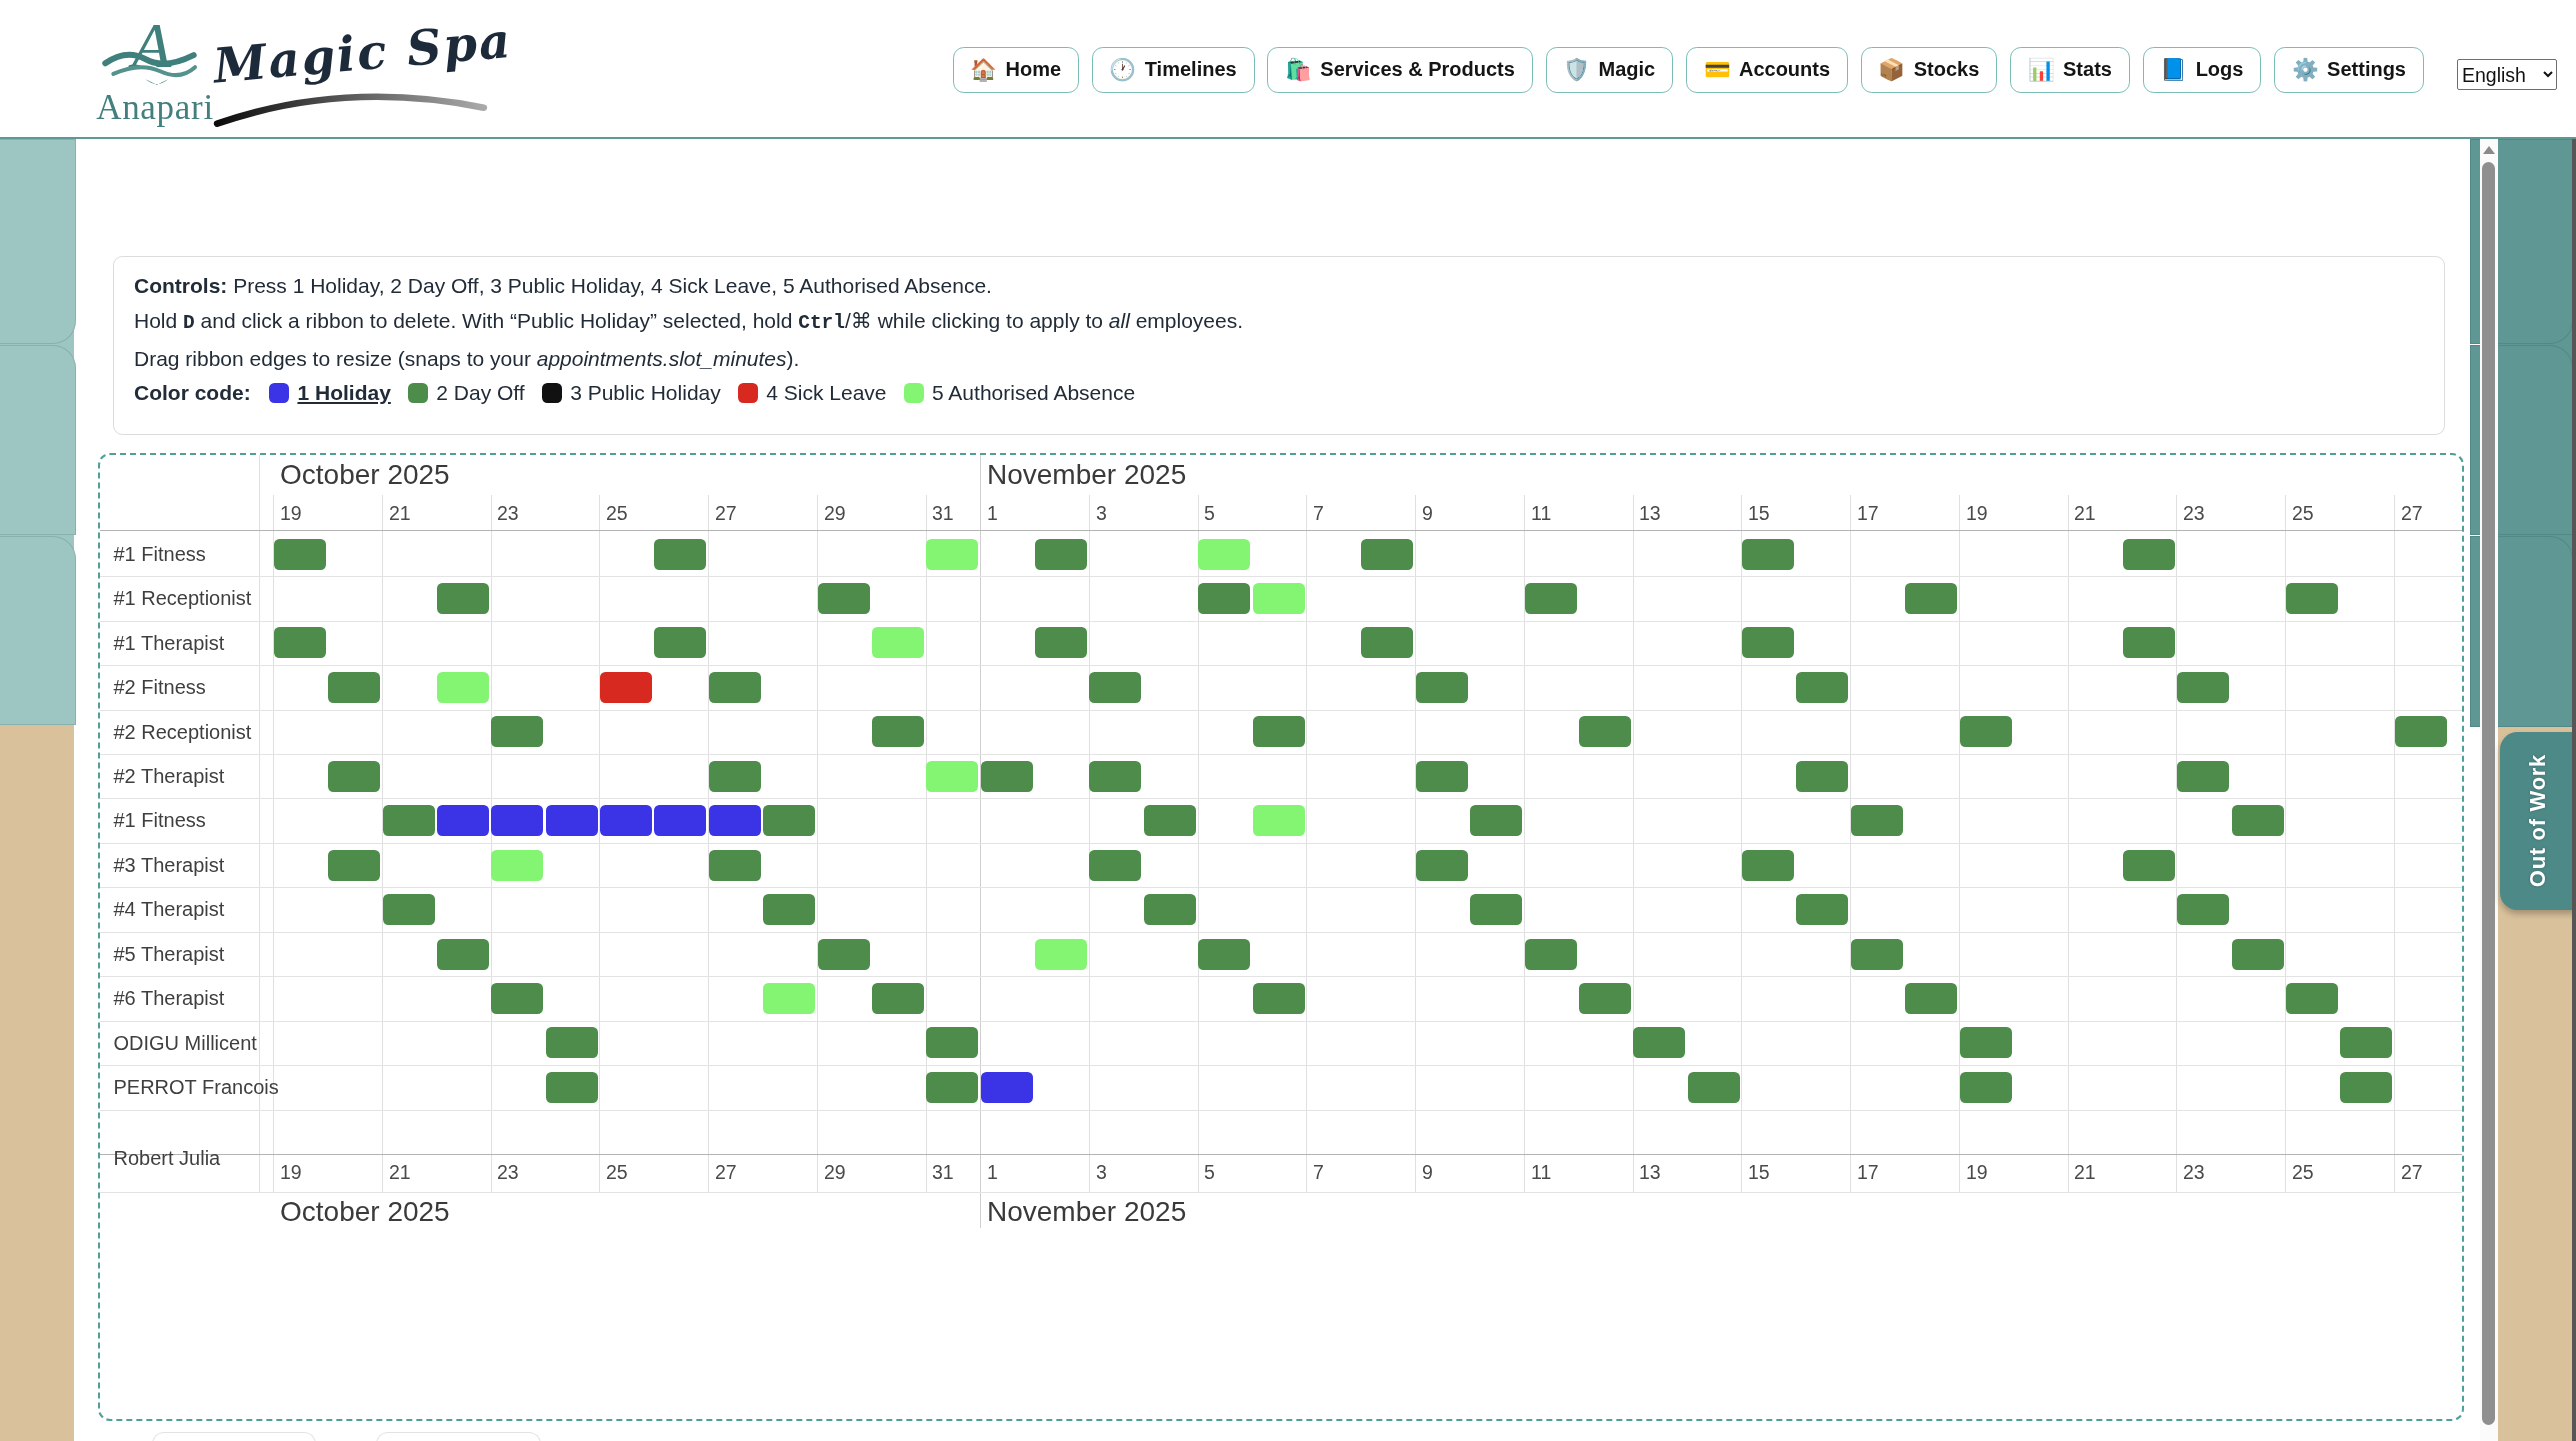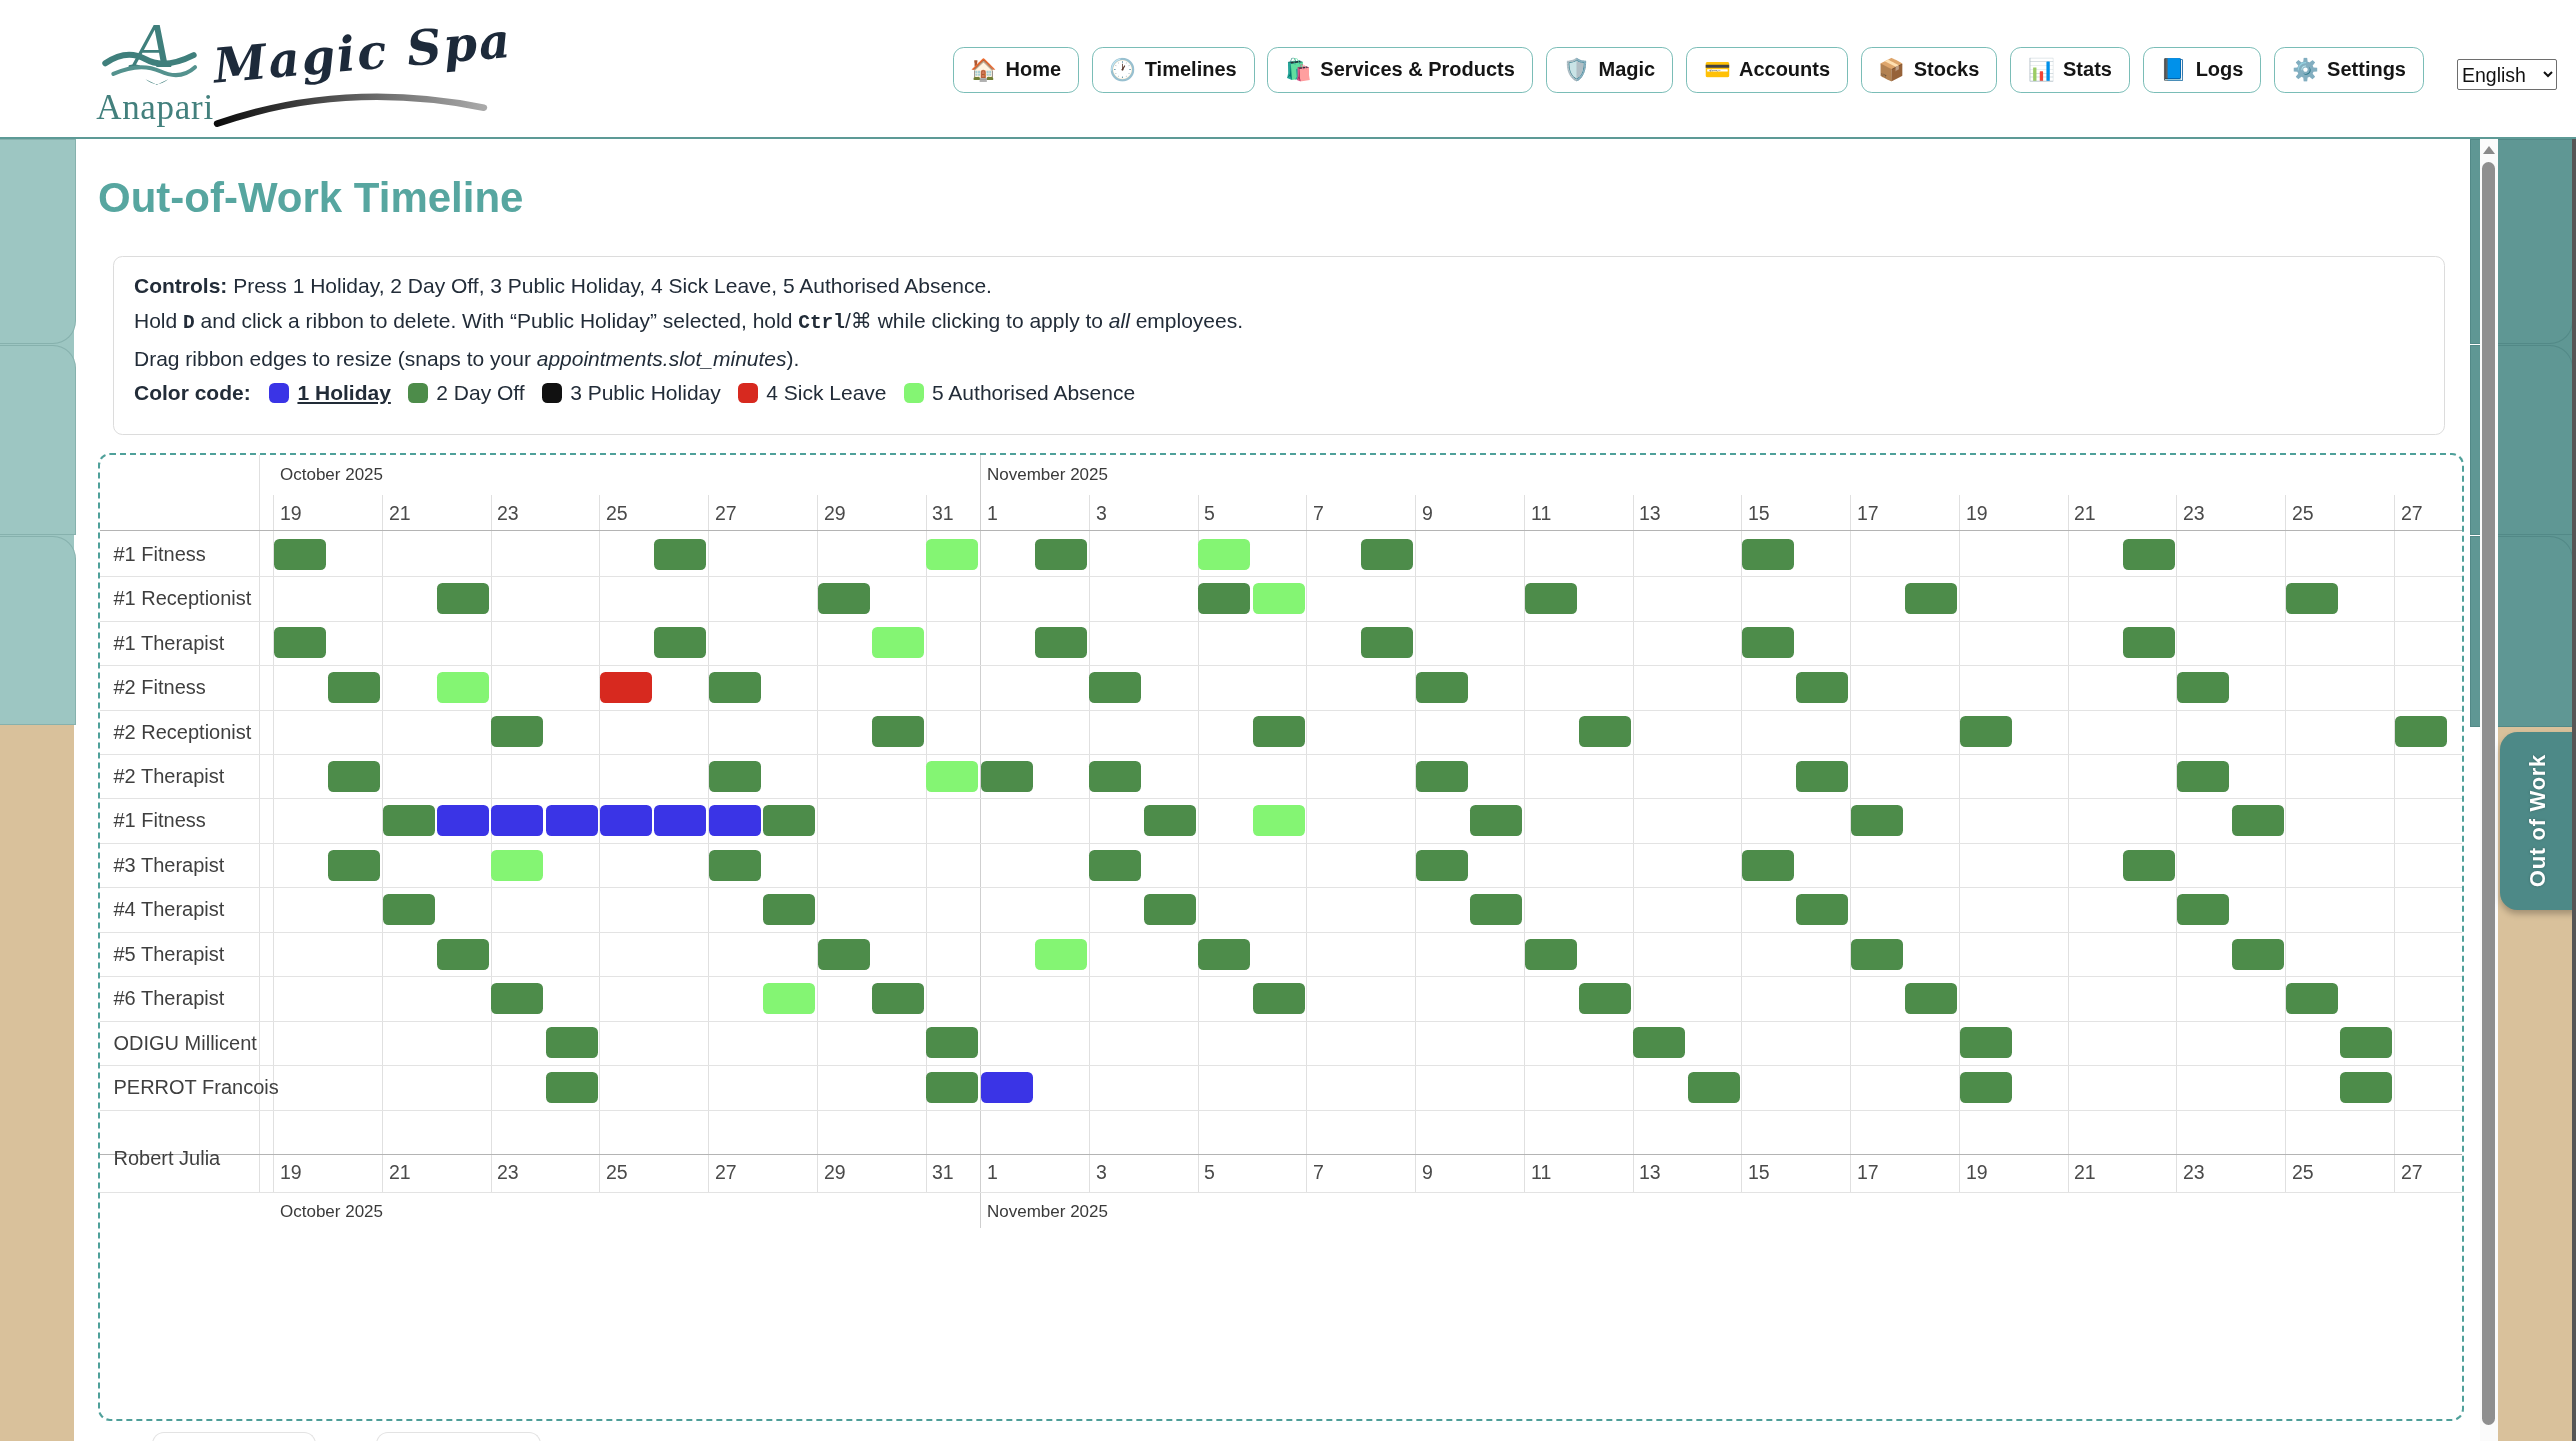--- a/index.html
+++ b/index.html
@@ -64,21 +64,21 @@
   .swatch{width:20px;height:20px;border-radius:5.4px;display:inline-block;}
   .legend-item.sel .lg-txt{font-weight:bold;text-decoration:underline;}
 
   
   #timeline{position:absolute;left:98px;top:453px;width:2366px;height:968px;
             border:2px dashed #4fa09a;border-radius:12px;background:#fff;z-index:10;box-sizing:border-box;}
   .vline{position:absolute;width:1.3px;background:#e0e0e0;}
   .vline.month{background:#cfcfcf;}
   .hline{position:absolute;height:1.3px;background:#e3e3e3;left:0;width:2362px;}
   .hline.heavy{background:#b4b4b4;}
-  .month-label{position:absolute;font-size:17px;color:#3a3a3a;line-height:40px;white-space:nowrap;}
+  .month-label{position:absolute;font-size:28px;color:#3a3a3a;line-height:40px;white-space:nowrap;}
   .tick{position:absolute;font-size:19.5px;color:#4a4a4a;line-height:36px;}
   .emp{position:absolute;left:0;width:159px;font-size:20px;color:#3f3f3f;padding-left:13.5px;
        line-height:44px;white-space:nowrap;box-sizing:border-box;}
   .rowband{position:absolute;left:173px;height:44px;cursor:pointer;}
   .ribbon{position:absolute;height:31px;border-radius:5.4px;cursor:pointer;}
 
   
   .peek{position:absolute;top:1432px;height:13.5px;background:#fff;
         border:1.3px solid #e3e3e3;border-bottom:none;border-radius:12px 12px 0 0;z-index:12;cursor:pointer;}
 </style>
@@ -168,21 +168,20 @@
         <div class="nav-btn">
           <span class="nav-ico">⚙️</span>
           <span>Settings</span>
         </div>
       </div>
     <select id="lang-select">
       <option>English</option>
     </select>
   </div>
 
-  <div id="page-title">Out-of-Work Timeline</div>
 
   <div id="controls-box">
     <div id="controls-lines">
         <div class="ctrl-line"><span class="b">Controls:</span><span> Press 1 Holiday, 2 Day Off, 3 Public Holiday, 4 Sick Leave, 5 Authorised Absence.</span></div>
         <div class="ctrl-line"><span>Hold </span><span class="c">D</span><span> and click a ribbon to delete. With “Public Holiday” selected, hold </span><span class="c">Ctrl</span><span>/⌘ while clicking to apply to </span><span class="i">all</span><span> employees.</span></div>
         <div class="ctrl-line"><span>Drag ribbon edges to resize (snaps to your </span><span class="i">appointments.slot_minutes</span><span>).</span></div>
       </div>
     <div id="legend-row">
       <span id="legend-label">Color code:</span>
       <span id="legend-items" style="display:flex;align-items:center;">

